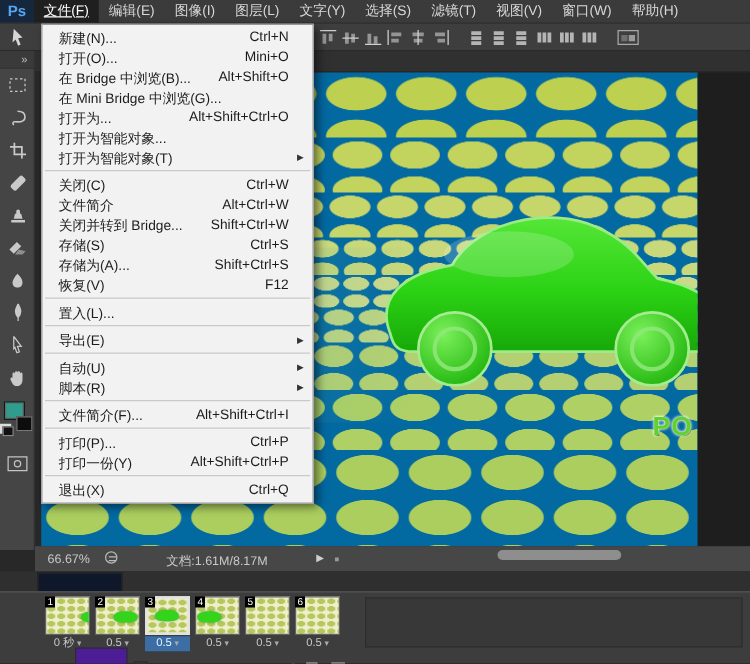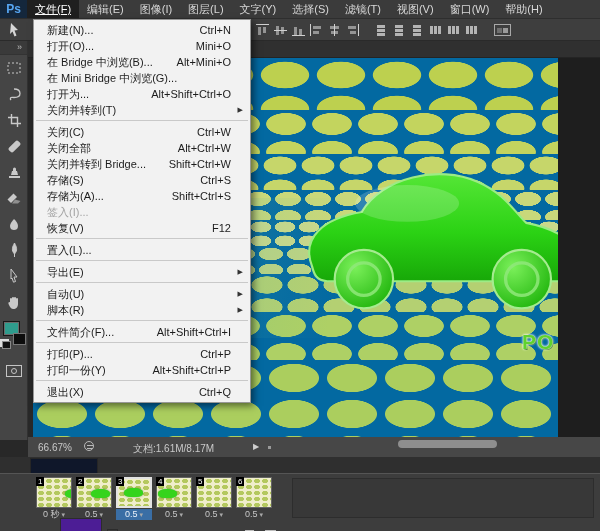--- a/index.html
+++ b/index.html
@@ -374,57 +374,62 @@
       </div>
 
       <div class="mi">
         <span class="mi-label">打开(O)...</span>
         <span class="mi-sc">Mini+O</span>
         <span class="mi-arrow"></span>
       </div>
 
       <div class="mi">
         <span class="mi-label">在 Bridge 中浏览(B)...</span>
-        <span class="mi-sc">Alt+Mini+O</span>
+        <span class="mi-sc">Alt+Shift+O</span>
         <span class="mi-arrow"></span>
       </div>
 
       <div class="mi">
         <span class="mi-label">在 Mini Bridge 中浏览(G)...</span>
         <span class="mi-sc"></span>
         <span class="mi-arrow"></span>
       </div>
 
       <div class="mi">
         <span class="mi-label">打开为...</span>
         <span class="mi-sc">Alt+Shift+Ctrl+O</span>
         <span class="mi-arrow"></span>
       </div>
 
-
-      <div class="mi">
-        <span class="mi-label">关闭并转到(T)</span>
+      <div class="mi">
+        <span class="mi-label">打开为智能对象...</span>
+        <span class="mi-sc"></span>
+        <span class="mi-arrow"></span>
+      </div>
+
+      <div class="mi">
+        <span class="mi-label">打开为智能对象(T)</span>
         <span class="mi-sc"></span>
         <span class="mi-arrow">▶</span>
       </div>
 
       <div class="mi separator">
         
         
         
       </div>
 
       <div class="mi">
         <span class="mi-label">关闭(C)</span>
         <span class="mi-sc">Ctrl+W</span>
         <span class="mi-arrow"></span>
       </div>
 
       <div class="mi">
-        <span class="mi-label">关闭全部</span>
+        <span class="mi-label">文件简介</span>
         <span class="mi-sc">Alt+Ctrl+W</span>
         <span class="mi-arrow"></span>
       </div>
 
       <div class="mi">
         <span class="mi-label">关闭并转到 Bridge...</span>
         <span class="mi-sc">Shift+Ctrl+W</span>
         <span class="mi-arrow"></span>
       </div>
 
@@ -433,25 +438,20 @@
         <span class="mi-sc">Ctrl+S</span>
         <span class="mi-arrow"></span>
       </div>
 
       <div class="mi">
         <span class="mi-label">存储为(A)...</span>
         <span class="mi-sc">Shift+Ctrl+S</span>
         <span class="mi-arrow"></span>
       </div>
 
-      <div class="mi disabled">
-        <span class="mi-label">签入(I)...</span>
-        <span class="mi-sc"></span>
-        <span class="mi-arrow"></span>
-      </div>
 
 
       <div class="mi">
         <span class="mi-label">恢复(V)</span>
         <span class="mi-sc">F12</span>
         <span class="mi-arrow"></span>
       </div>
 
       <div class="mi separator">
         

